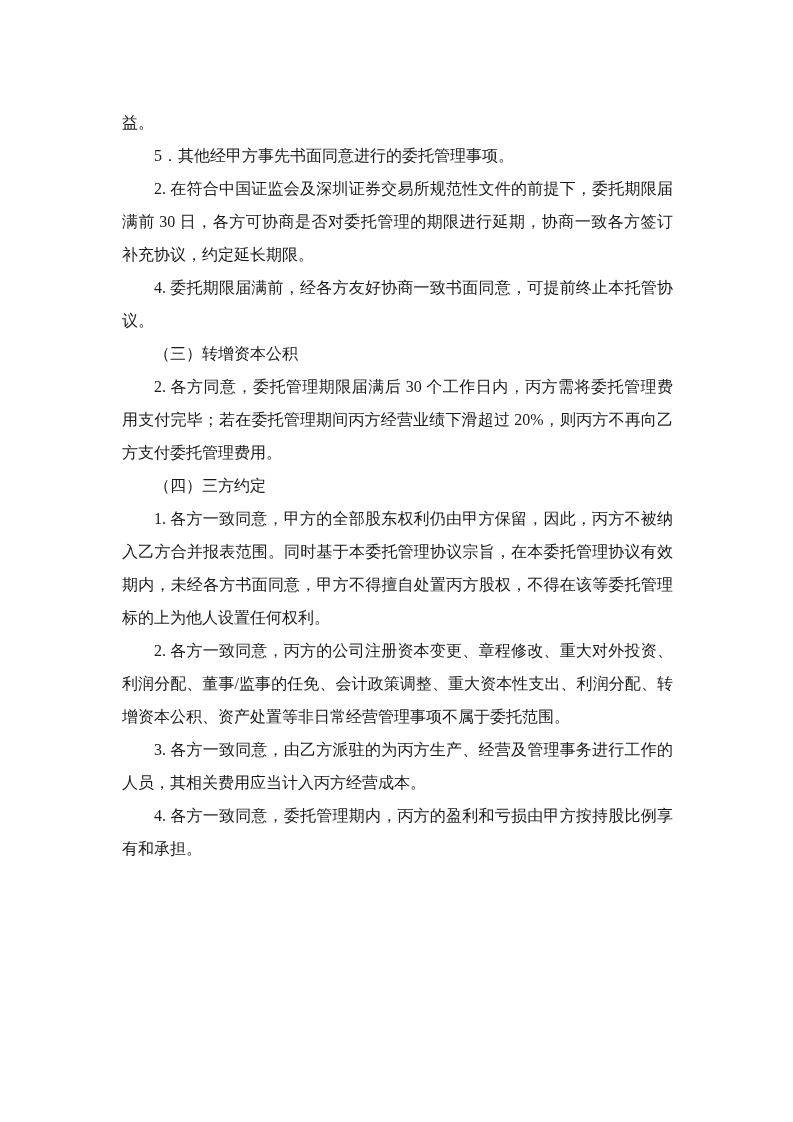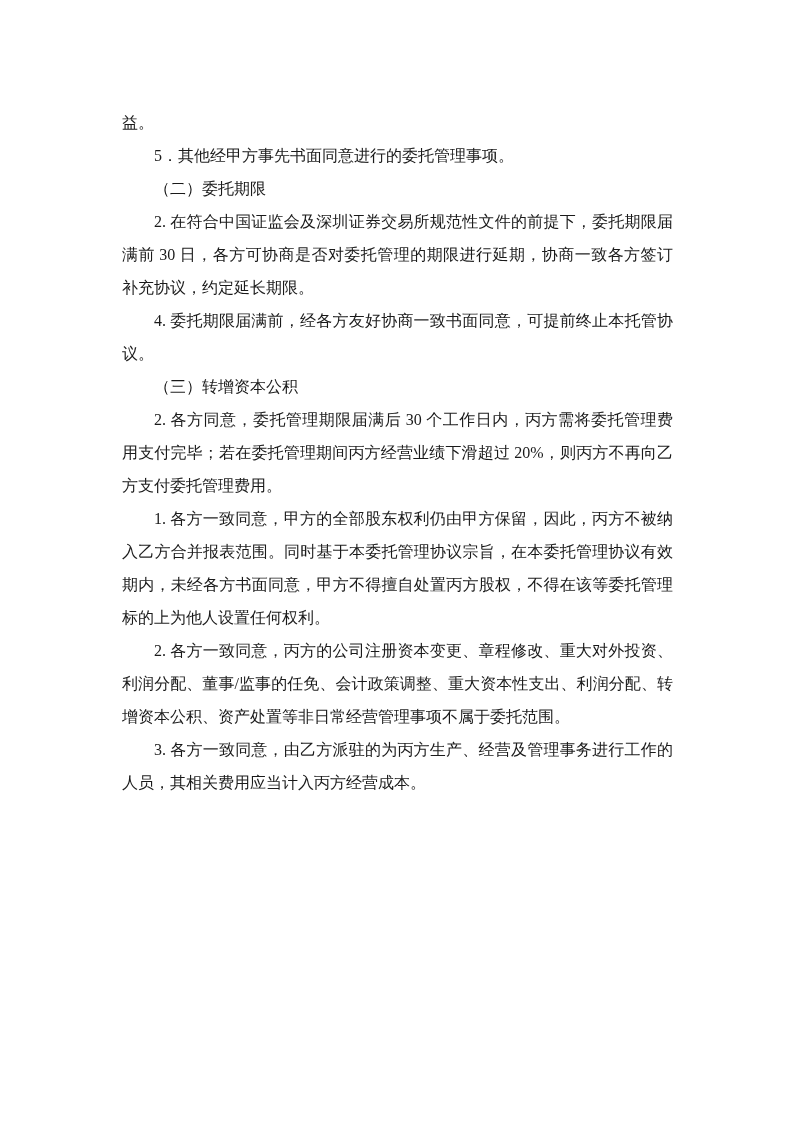--- a/index.html
+++ b/index.html
@@ -35,22 +35,23 @@
     text-indent: 0;
   }
 </style>
 </head>
 <body>
 
 <div class="page">
   <div class="content">
     <p class="no-indent">益。</p>
     <p>5．其他经甲方事先书面同意进行的委托管理事项。</p>
-    <p>（二）委托期限</p>
     <p>2. 在符合中国证监会及深圳证券交易所规范性文件的前提下，委托期限届满前 30 日，各方可协商是否对委托管理的期限进行延期，协商一致各方签订补充协议，约定延长期限。</p>
     <p>4. 委托期限届满前，经各方友好协商一致书面同意，可提前终止本托管协议。</p>
     <p>（三）转增资本公积</p>
     <p>2. 各方同意，委托管理期限届满后 30 个工作日内，丙方需将委托管理费用支付完毕；若在委托管理期间丙方经营业绩下滑超过 20%，则丙方不再向乙方支付委托管理费用。</p>
+    <p>（四）三方约定</p>
     <p>1. 各方一致同意，甲方的全部股东权利仍由甲方保留，因此，丙方不被纳入乙方合并报表范围。同时基于本委托管理协议宗旨，在本委托管理协议有效期内，未经各方书面同意，甲方不得擅自处置丙方股权，不得在该等委托管理标的上为他人设置任何权利。</p>
     <p>2. 各方一致同意，丙方的公司注册资本变更、章程修改、重大对外投资、利润分配、董事/监事的任免、会计政策调整、重大资本性支出、利润分配、转增资本公积、资产处置等非日常经营管理事项不属于委托范围。</p>
     <p>3. 各方一致同意，由乙方派驻的为丙方生产、经营及管理事务进行工作的人员，其相关费用应当计入丙方经营成本。</p>
+    <p>4. 各方一致同意，委托管理期内，丙方的盈利和亏损由甲方按持股比例享有和承担。</p>
   </div>
 </div>
 
 </body></html>

